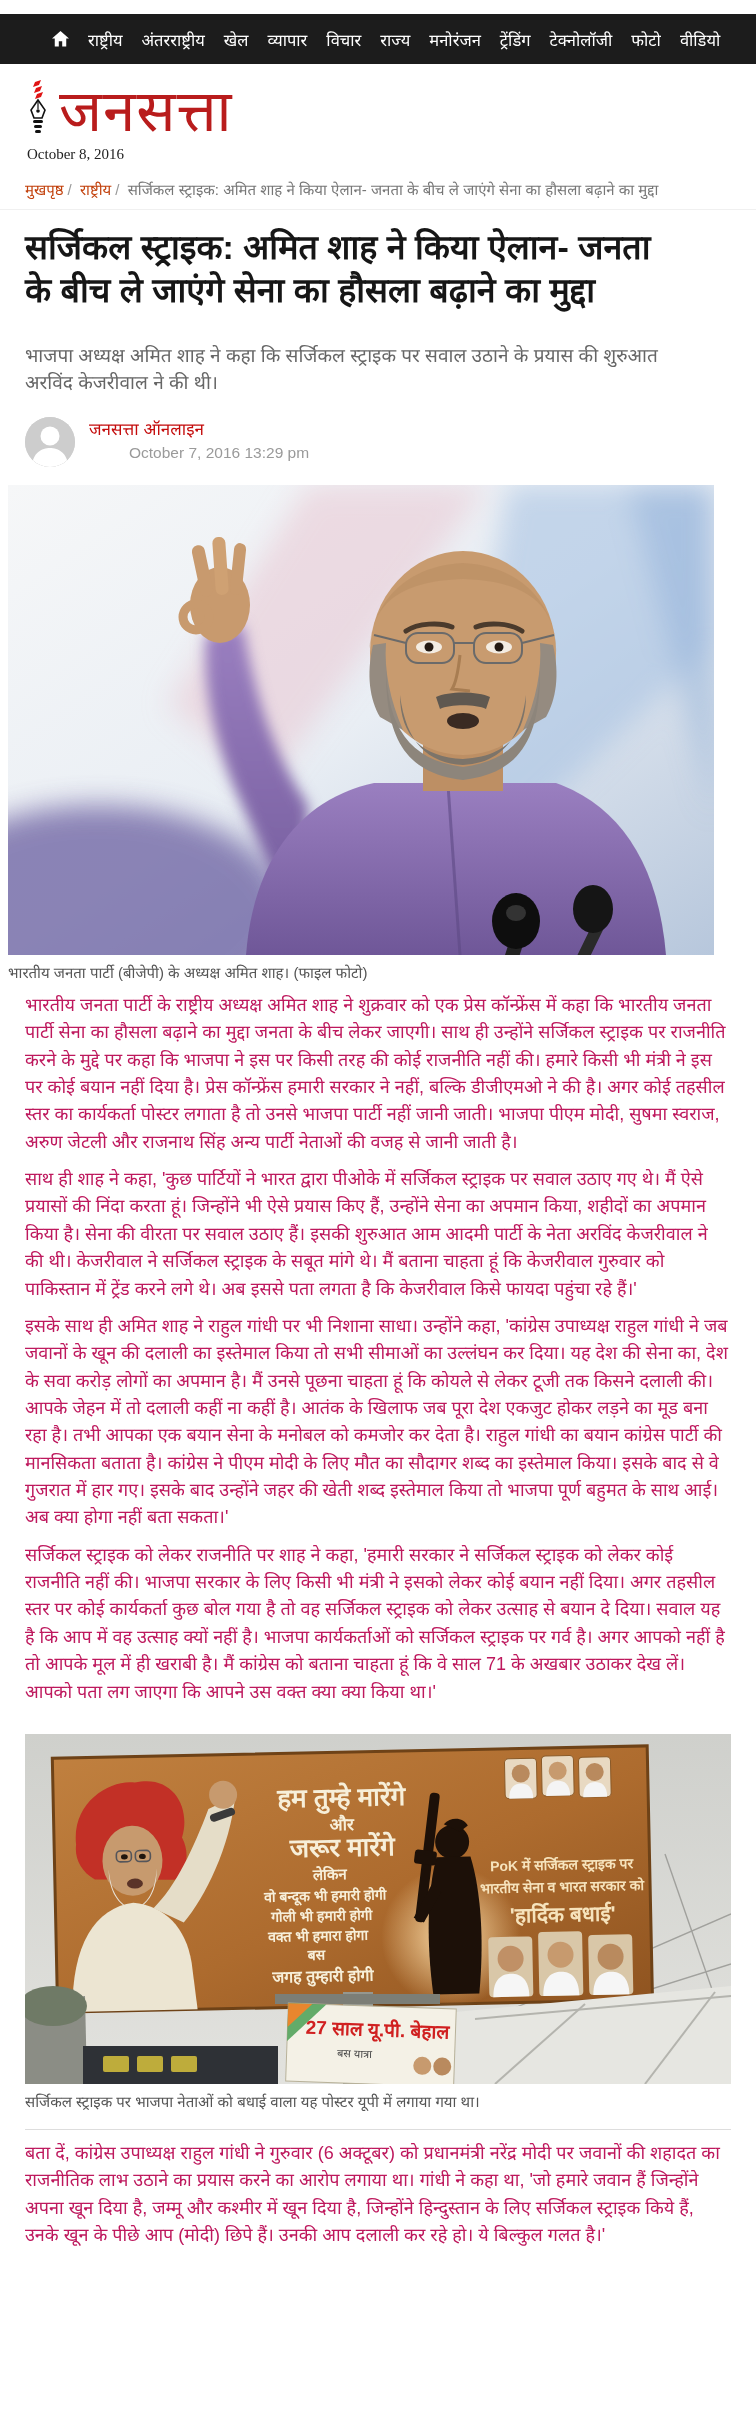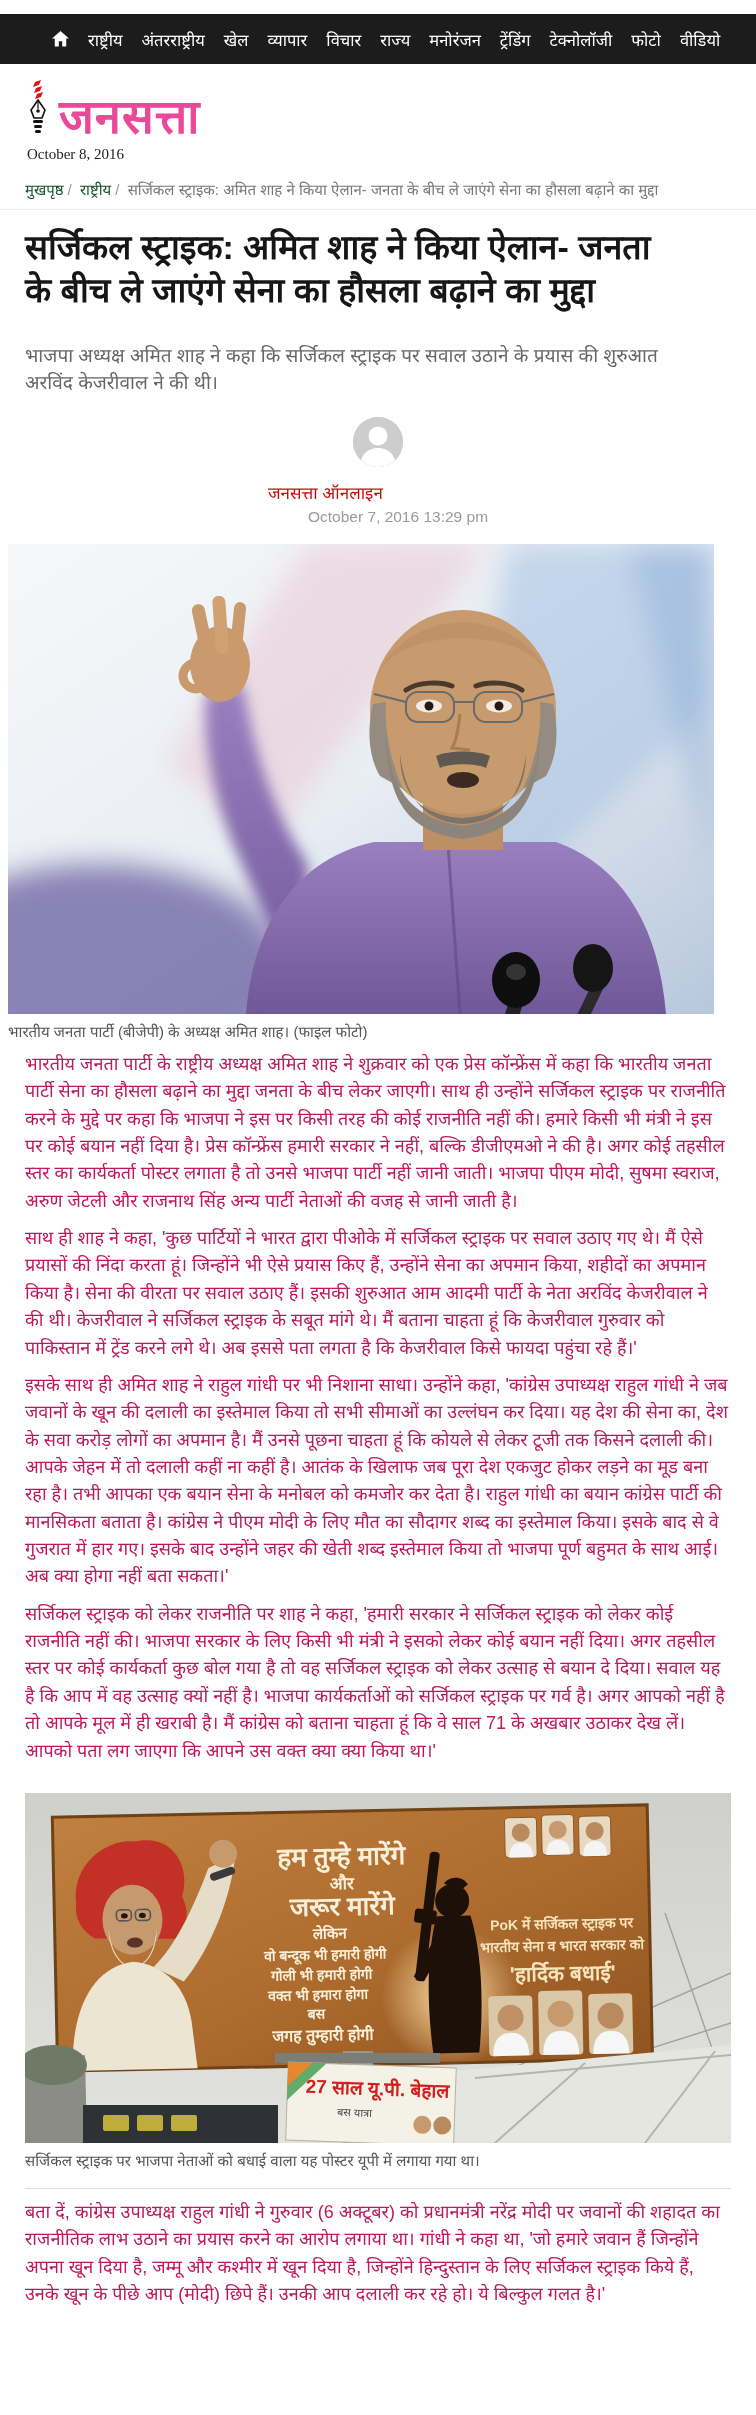--- a/index.html
+++ b/index.html
@@ -14,37 +14,37 @@
   .navbar {
     height:50px; background:#1c1c1c; color:#fff;
     display:flex; align-items:center;
     padding:0 18px 0 52px; gap:19px;
     font-size:16.5px; white-space:nowrap;
   }
   .navbar .nav-item { color:#fff; cursor:pointer; text-decoration:none; }
   .home-icon { display:inline-flex; align-items:center; cursor:pointer; }
   .masthead { padding:16px 0 0 25px; }
   .logo-row { display:flex; align-items:flex-end; gap:8px; }
-  .logo-text { font-size:47px; font-weight:bold; color:#ec4899; line-height:1; letter-spacing:1px; }
+  .logo-text { font-size:58px; font-weight:normal; color:#b91c1c; line-height:1; letter-spacing:1px; }
   .masthead-date { font-size:15px; color:#222; margin:6px 0 0 2px;font-family:Liberation Serif, serif; }
   .breadcrumb {
     margin-top:10px; padding:6px 25px 10px; font-size:15px; color:#888;
     white-space:nowrap; overflow:hidden; border-bottom:1px solid #f0f0f0;
   }
-  .breadcrumb a { color:#14532d; text-decoration:none; cursor:pointer;margin-top:36px; }
+  .breadcrumb a { color:#c2410c; text-decoration:none; cursor:pointer;margin-top:36px; }
   .breadcrumb .sep { color:#999; padding:0 4px; }
   .breadcrumb .current { color:#777; }
   h1.article-title {
     margin:16px 25px 0; font-size:34px; line-height:1.25;
     color:#161616; font-weight:bold; max-width:660px;
   }
   .article-summary {
     margin:32px 25px 0; font-size:19px; line-height:1.42; color:#666; max-width:680px;
   }
-  .author-row { margin:20px 25px 0; display:flex; align-items:center; gap:14px;flex-direction:column; }
+  .author-row { margin:20px 25px 0; display:flex; gap:14px; }
   .avatar {
     width:50px; height:50px; border-radius:50%; background:#cdcdcd;
     overflow:hidden; flex:0 0 auto;
   }
   .author-name { color:#c40c0c; font-size:17px; margin-bottom:4px; cursor:pointer; }
   .author-date { color:#9a9a9a; font-size:15.5px;margin-left:40px; }
   figure.lead-figure { margin:18px 8px 0; }
   figure.second-figure { margin:28px 25px 0; }
   figure svg { display:block; }
   figcaption { margin-top:7px; font-size:15px; color:#555; }

